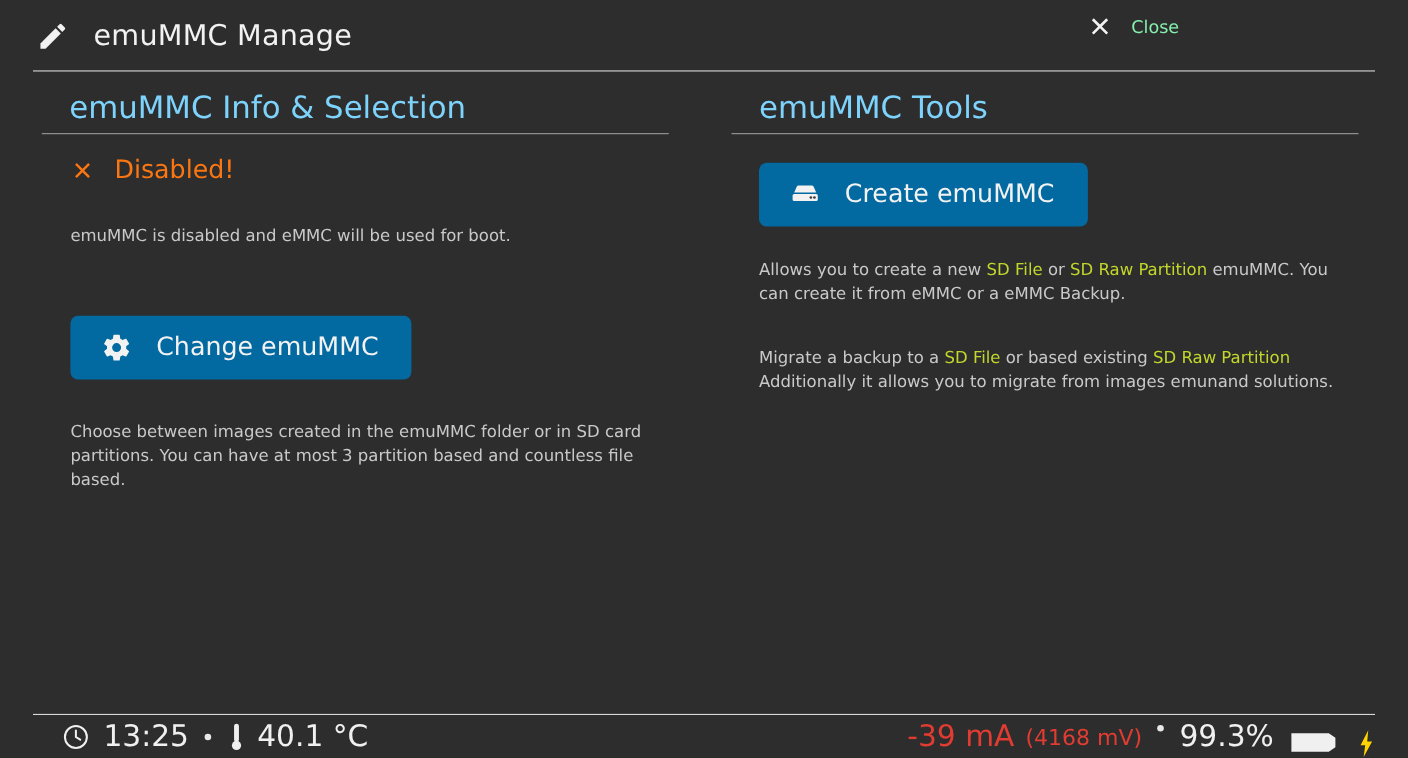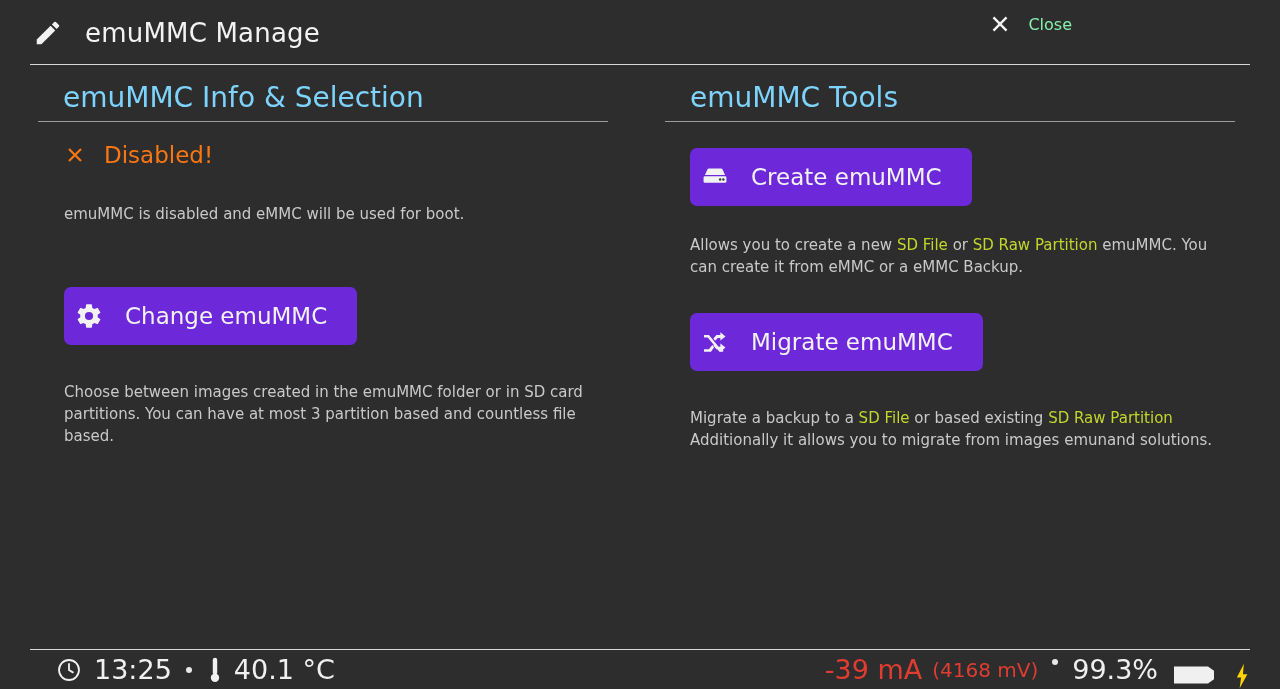--- a/index.html
+++ b/index.html
@@ -119,26 +119,26 @@
   #status-desc {
     margin-top: 35px;
     padding-left: 26px;
     font-size: 15px;
     color: #c9c9c9;
     line-height: 22px;
   }
 
   
   .btn {
-    background: #6d28d9;
+    background: #0369a1;
     border-radius: 7px;
     display: inline-flex;
     align-items: center;
     height: 58px;
-    padding: 0 30px 0 11px;
+    padding: 0 30px 0 28px;
     box-sizing: border-box;
     cursor: pointer;
   }
   .btn .btn-icon {
     width: 28px;
     height: 28px;
     display: block;
     flex: 0 0 auto;
   }
   .btn .btn-label {
@@ -295,33 +295,20 @@
             <circle cx="16.4" cy="14.2" r="1.05" fill="#3d3d3d"></circle>
             <circle cx="19.2" cy="14.2" r="1.05" fill="#3d3d3d"></circle>
           </svg>
         </span>
         <span class="btn-label">Create emuMMC</span>
       </div>
     </div>
 
     <div id="create-desc"><span>Allows you to create a new </span><span class="hl">SD File</span><span> or </span><span class="hl">SD Raw Partition</span><span> emuMMC. You can create it from eMMC or a eMMC Backup.</span></div>
 
-    <div id="migrate-btn-wrap">
-      <div class="btn">
-        <span class="btn-icon-wrap">
-          <svg class="btn-icon" viewBox="0 0 24 24" aria-hidden="true">
-            <path fill="#f2f2f2" d="M16.6 3.6l4.4 3.6-4.4 3.6V8.6h-2.2L12.1 11 10.6 9.1l2.6-3.2h3.4z"></path>
-            <path fill="#f2f2f2" d="M16.6 13.2l4.4 3.6-4.4 3.6v-2.2h-3.4l-2.6-3.2 1.5-1.9 2.3 2.9h2.2z"></path>
-            <path fill="#f2f2f2" d="M2.6 5.9h4.2l10 12.3H19v2.2H15.8L5.8 8.1H2.6z"></path>
-            <path fill="#f2f2f2" d="M2.6 18.2h4.2l2.9-3.6 1.5 1.9-2.6 3.9H2.6z"></path>
-          </svg>
-        </span>
-        <span class="btn-label">Migrate emuMMC</span>
-      </div>
-    </div>
 
     <div id="migrate-desc"><span>Migrate a backup to a </span><span class="hl">SD File</span><span> or based existing </span><span class="hl">SD Raw Partition</span><span> Additionally it allows you to migrate from images emunand solutions.</span></div>
   </div>
 </div>
 
 <div id="bottom-divider"></div>
 <div id="statusbar">
 
   <div id="status-left">
     <span>

